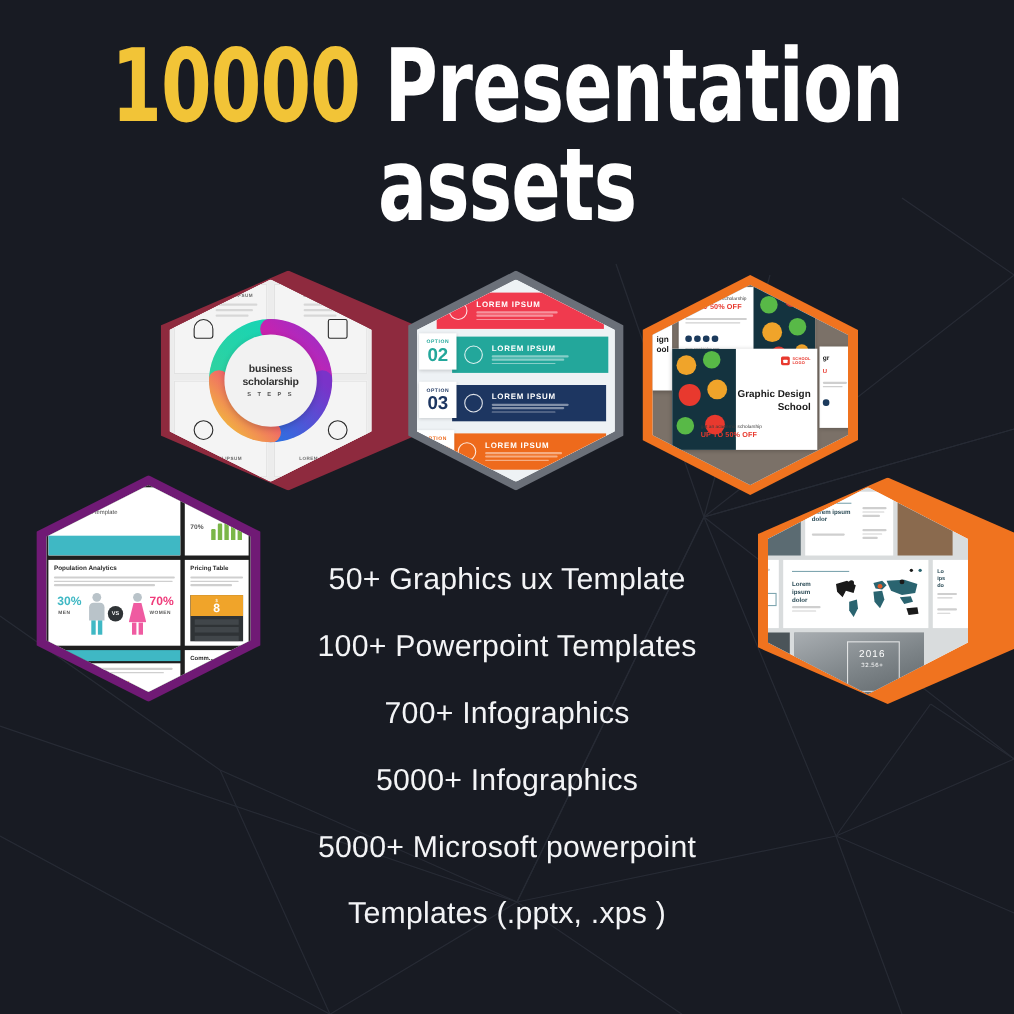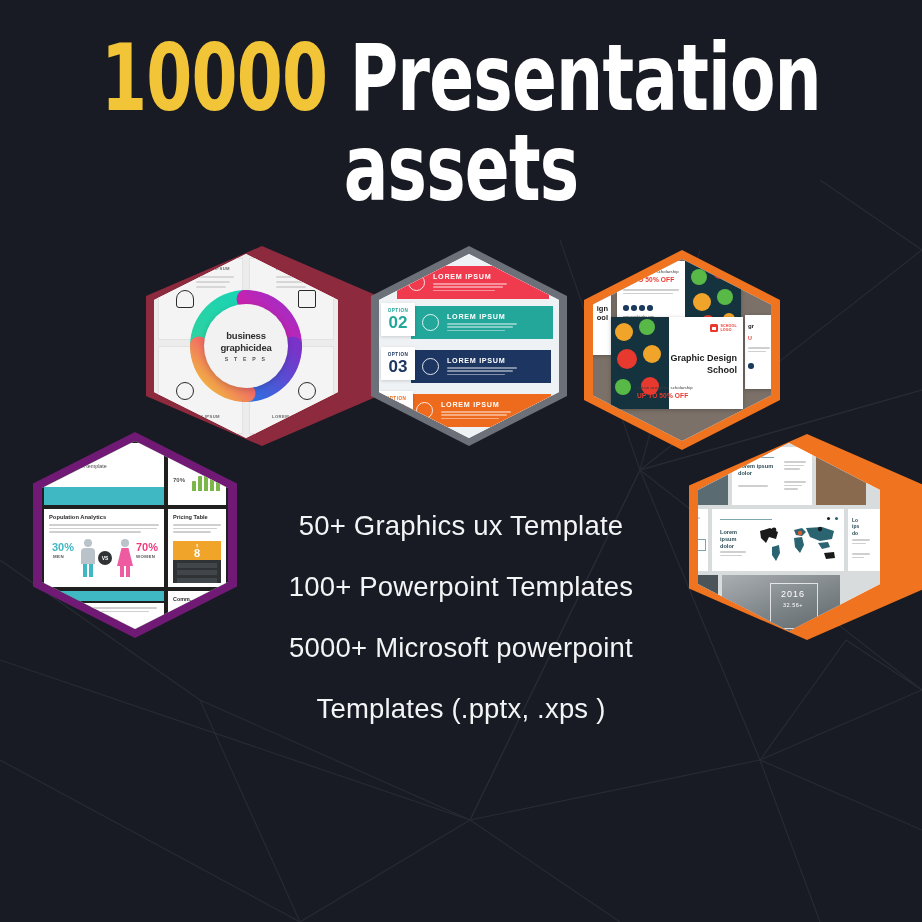--- a/index.html
+++ b/index.html
@@ -208,21 +208,21 @@
             <g fill="none" stroke-width="19">
               <path d="M56 9 A47 47 0 0 0 9 56" stroke="url(#g1)" stroke-linecap="round"></path>
               <path d="M56 9 A47 47 0 0 1 103 56" stroke="url(#g2)" stroke-linecap="round"></path>
               <path d="M103 56 A47 47 0 0 1 56 103" stroke="url(#g3)" stroke-linecap="round"></path>
               <path d="M9 56 A47 47 0 0 0 56 103" stroke="url(#g4)" stroke-linecap="round"></path>
             </g>
           </svg>
 
           <div class="dcore" style="left:50px;top:50px;width:84px;height:84px;">
             <div class="t1">business</div>
-            <div class="t1">graphicidea</div>
+            <div class="t1">scholarship</div>
             <div class="t2">S T E P S</div>
           </div>
         </div>
       </div>
     </div>
   </div>
 
   <div class="hex" style="left:371px;top:246px;width:196px;height:200px;">
     <div class="outer" style="background:#6b7079;">
       <div class="inner" style="left:8px;top:8px;width:180px;height:184px;">
@@ -538,17 +538,19 @@
           </div>
           <div class="slide" style="left:-12px;top:132px;width:32px;height:58px;background:#4b5459;"></div>
         </div>
       </div>
     </div>
   </div>
 
   <div class="features">
     <div class="f-line">50+ Graphics ux Template</div>
     <div class="f-line">100+ Powerpoint Templates</div>
+    <div class="f-line">700+ Infographics</div>
+    <div class="f-line">5000+ Infographics</div>
     <div class="f-line">5000+ Microsoft powerpoint</div>
     <div class="f-line">Templates (.pptx, .xps )</div>
   </div>
 
 </div>
 
 </body></html>

